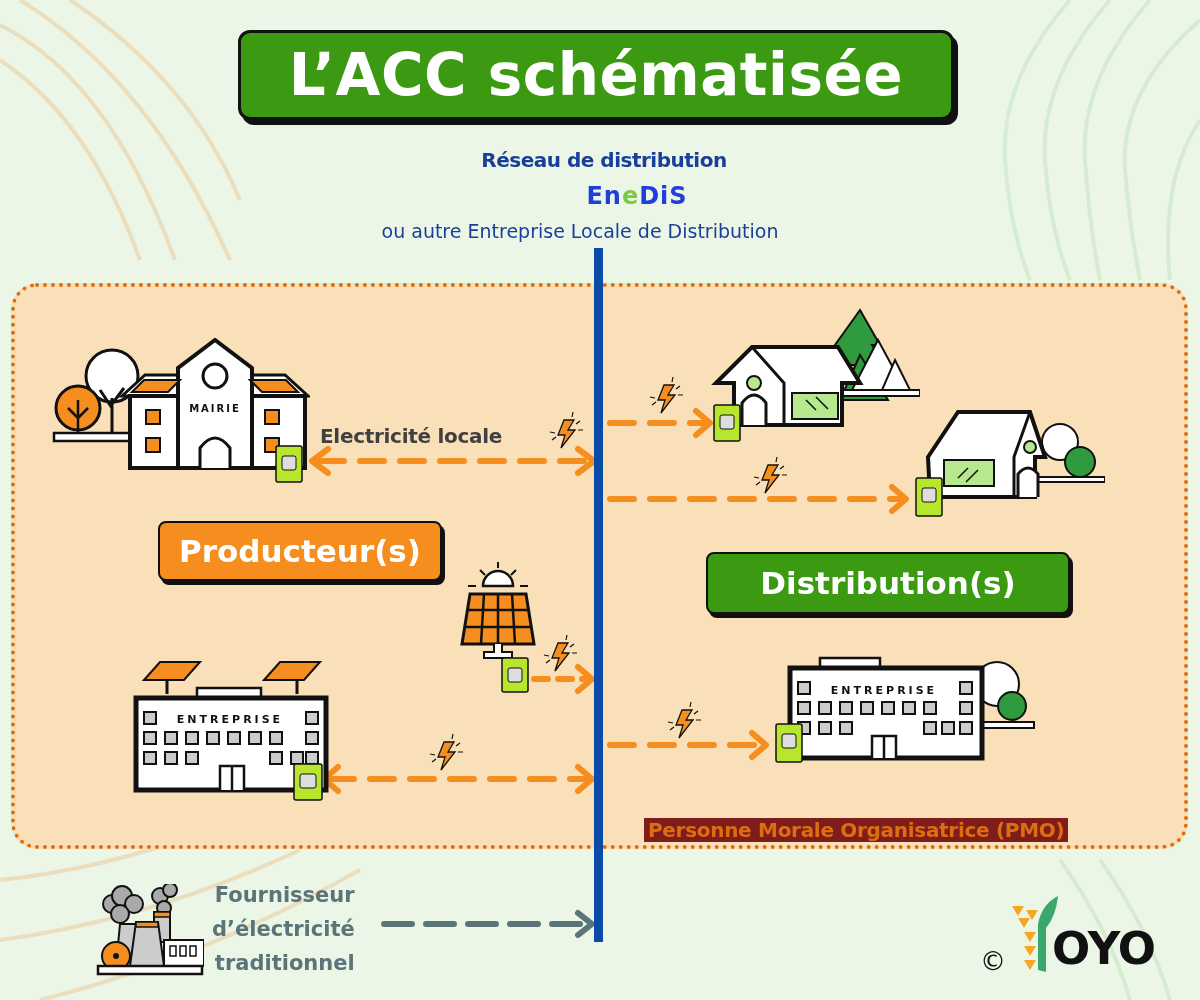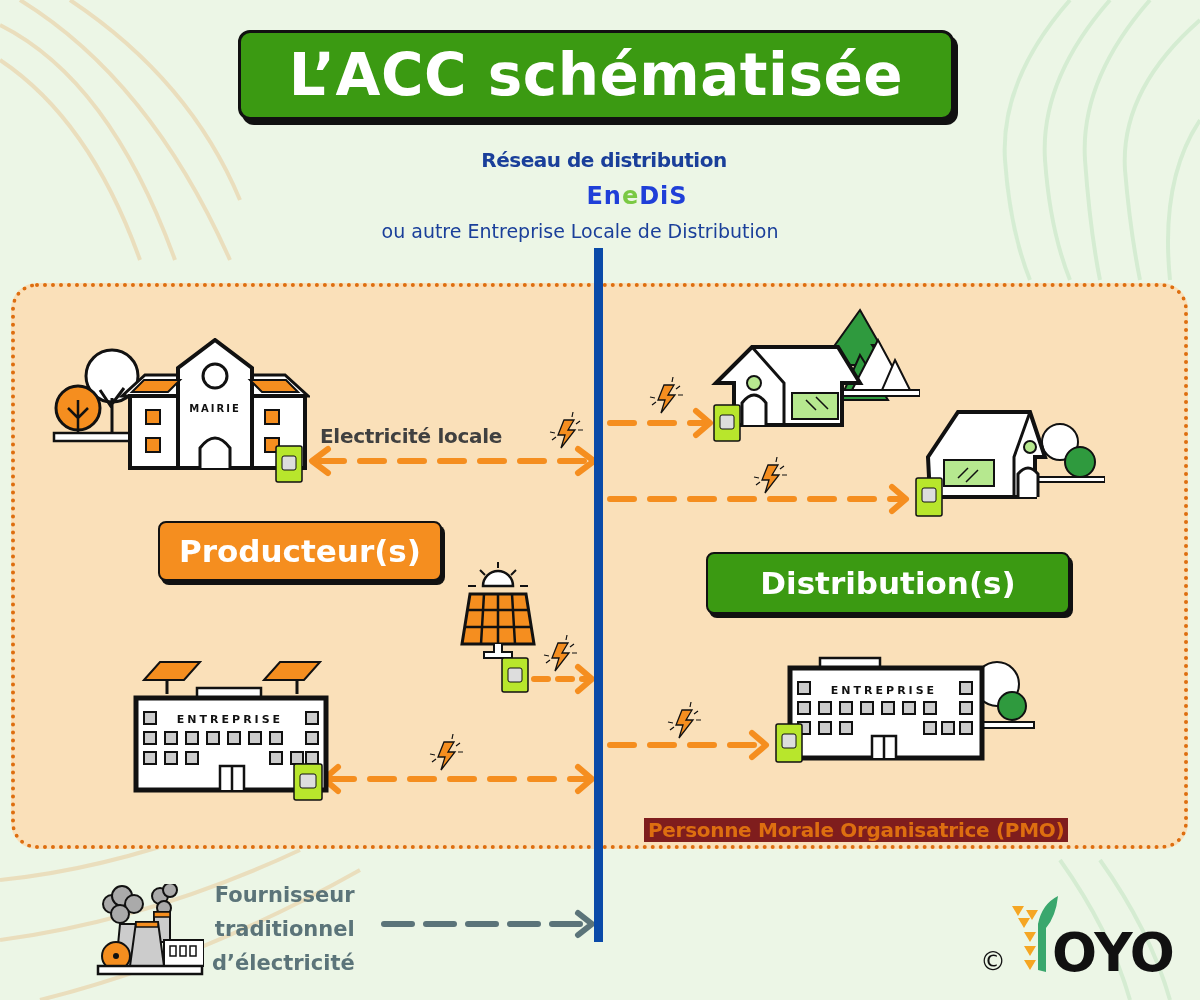--- a/index.html
+++ b/index.html
@@ -33,21 +33,21 @@
   .label-cons {
     left: 706px; top: 552px; width: 364px; height: 62px;
     background: #3b9a12; border: 2px solid #111; border-radius: 8px; box-shadow: 3px 4px 0 #111;
     color: #fff; font-weight: bold; font-size: 31px; display: flex; align-items: center; justify-content: center; z-index: 6;
   }
   .elec-locale { left: 320px; top: 424px; color: #404040; font-weight: bold; font-size: 20px; z-index: 6; letter-spacing: -0.3px; }
   .pmo { left: 644px; top: 818px; color: #dd6e10; font-weight: bold; font-size: 20px; z-index: 6; background: #7f1d1d; padding: 0 4px; letter-spacing: -0.3px; }
   .fourn { left: 212px; top: 878px; color: #5b7479; font-weight: bold; font-size: 21px; line-height: 34px; z-index: 6; }
   .fourn div { white-space: nowrap; text-align: right; }
   .copyright { left: 980px; top: 946px; font-size: 26px; color: #111; z-index: 6; }
-  .oyo { left: 1052px; top: 922px; font-size: 53px; font-weight: bold; color: #111; letter-spacing: -1px; z-index: 6; }
+  .oyo { left: 1052px; top: 922px; font-size: 45px; font-weight: bold; color: #111; letter-spacing: -1px; z-index: 6; }
   .communities { left: 1054px; top: 967px; font-size: 13px; letter-spacing: 3.6px; color: #111; z-index: 6; margin-top: 32px; }
   .illus { position: absolute; z-index: 6; }
 </style>
 </head>
 <body>
 
 <svg class="bg-svg" viewBox="0 0 1200 1000">
   <g fill="none" stroke="#ead9b4" stroke-width="4" opacity="0.8">
     <path d="M20 0 Q150 80 230 260"></path>
     <path d="M70 0 Q190 80 240 200"></path>
@@ -276,22 +276,22 @@
   <rect x="76" y="62" width="6" height="10" fill="none" stroke="#111" stroke-width="1.5"></rect>
   <rect x="86" y="62" width="6" height="10" fill="none" stroke="#111" stroke-width="1.5"></rect>
   <rect x="96" y="62" width="6" height="10" fill="none" stroke="#111" stroke-width="1.5"></rect>
   <circle cx="22" cy="72" r="14" fill="#f58e1f" stroke="#111" stroke-width="2"></circle>
   <circle cx="22" cy="72" r="3" fill="#111"></circle>
   <rect x="4" y="82" width="104" height="8" fill="#fff" stroke="#111" stroke-width="2.5"></rect>
 </svg>
 
 <div class="abs fourn">
   <div>Fournisseur</div>
+  <div>d’électricité</div>
   <div>traditionnel</div>
-  <div>d’électricité</div>
 </div>
 
 <div class="abs copyright">©</div>
 <svg class="illus" style="left:1010px;top:892px;" width="50" height="85" viewBox="0 0 50 85">
   <g fill="#f5a623">
     <path d="M2 14 L14 14 L8 24 Z"></path>
       <path d="M16 18 L28 18 L22 28 Z"></path>
     <path d="M8 26 L20 26 L14 36 Z"></path>
       <path d="M14 40 L26 40 L20 50 Z"></path>
     <path d="M14 54 L26 54 L20 64 Z"></path>

